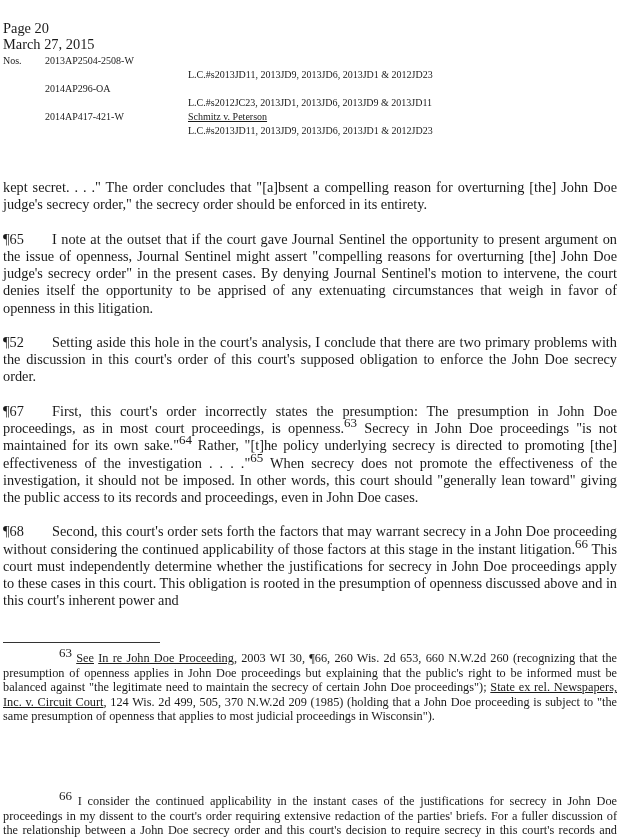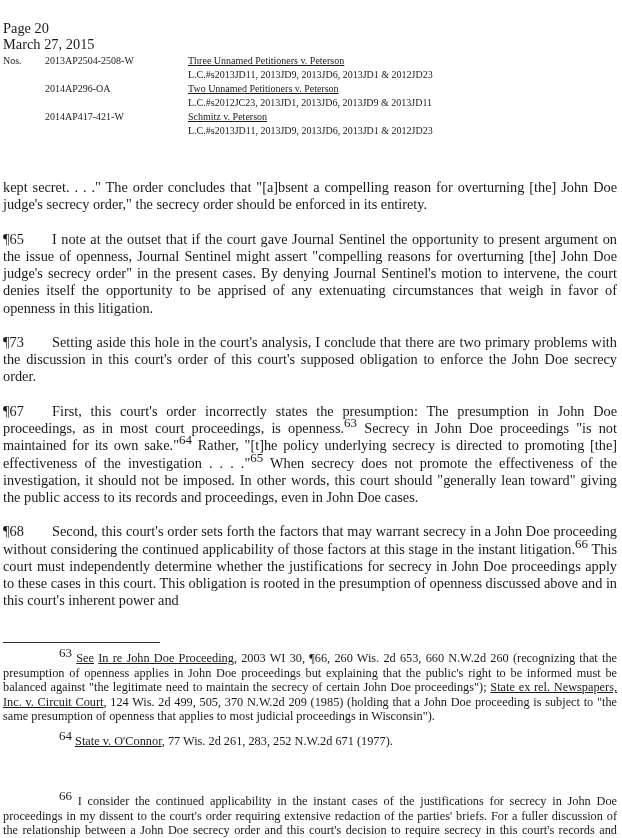--- a/index.html
+++ b/index.html
@@ -23,47 +23,42 @@
 <body>
 
 <div class="page">
 
   <div class="hdr" style="top:5px;">Page 20</div>
   <div class="hdr" style="top:21px;">March 27, 2015</div>
 
   <div class="hdr-row" style="left:3px; top:38px;">Nos.</div>
 
   <div class="hdr-row" style="left:45px; top:38px;text-align:center;">2013AP2504-2508-W</div>
-  <div class="hdr-row u" style="left:188px; top:38px;">Three Unnamed Petitioners v. Peterson</div>
   <div class="hdr-row" style="left:188px; top:52px;">L.C.#s2013JD11, 2013JD9, 2013JD6, 2013JD1 &amp; 2012JD23</div>
 
   <div class="hdr-row" style="left:45px; top:66px;">2014AP296-OA</div>
-  <div class="hdr-row u" style="left:188px; top:66px;">Two Unnamed Petitioners v. Peterson</div>
   <div class="hdr-row" style="left:188px; top:80px;text-align:center;">L.C.#s2012JC23, 2013JD1, 2013JD6, 2013JD9 &amp; 2013JD11</div>
 
   <div class="hdr-row" style="left:45px; top:94px;">2014AP417-421-W</div>
   <div class="hdr-row u" style="left:188px; top:94px;text-align:right;">Schmitz v. Peterson</div>
   <div class="hdr-row" style="left:188px; top:108px;">L.C.#s2013JD11, 2013JD9, 2013JD6, 2013JD1 &amp; 2012JD23</div>
 
   <div class="body-text" style="top:163px;">
     <p>kept secret. . . ."  The order concludes that "[a]bsent a compelling reason for overturning [the] John Doe judge's secrecy order," the secrecy order should be enforced in its entirety.</p>
     <p><span class="pnum">¶65</span><span>I note at the outset that if the court gave Journal Sentinel the opportunity to present argument on the issue of openness, Journal Sentinel might assert "compelling reasons for overturning [the] John Doe judge's secrecy order" in the present cases.  By denying Journal Sentinel's motion to intervene, the court denies itself the opportunity to be apprised of any extenuating circumstances that weigh in favor of openness in this litigation.</span></p>
-    <p><span class="pnum">¶73</span><span>Setting aside this hole in the court's analysis, I conclude that there are two primary problems with the discussion in this court's order of this court's supposed obligation to enforce the John Doe secrecy order.</span></p>
+    <p><span class="pnum">¶52</span><span>Setting aside this hole in the court's analysis, I conclude that there are two primary problems with the discussion in this court's order of this court's supposed obligation to enforce the John Doe secrecy order.</span></p>
     <p><span class="pnum">¶67</span><span>First, this court's order incorrectly states the presumption: The presumption in John Doe proceedings, as in most court proceedings, is openness.</span><sup>63</sup><span>  Secrecy in John Doe proceedings "is not maintained for its own sake."</span><sup>64</sup><span>  Rather, "[t]he policy underlying secrecy is directed to promoting [the] effectiveness of the investigation . . . ."</span><sup>65</sup><span>  When secrecy does not promote the effectiveness of the investigation, it should not be imposed.  In other words, this court should "generally lean toward" giving the public access to its records and proceedings, even in John Doe cases.</span></p>
     <p><span class="pnum">¶68</span><span>Second, this court's order sets forth the factors that may warrant secrecy in a John Doe proceeding without considering the continued applicability of those factors at this stage in the instant litigation.</span><sup>66</sup><span>  This court must independently determine whether the justifications for secrecy in John Doe proceedings apply to these cases in this court.  This obligation is rooted in the presumption of openness discussed above and in this court's inherent power and</span></p>
   </div>
 
   <div class="rule"></div>
 
   <div class="fn" style="top:635px;">
     <p class="ind"><sup>63</sup> <span class="u">See</span> <span class="u">In re John Doe Proceeding</span><span>, 2003 WI 30, ¶66, 260 Wis. 2d 653, 660 N.W.2d 260 (recognizing that the presumption of openness applies in John Doe proceedings but explaining that the public's right to be informed must be balanced against "the legitimate need to maintain the secrecy of certain John Doe proceedings"); </span><span class="u">State ex rel. Newspapers, Inc. v. Circuit Court</span><span>, 124 Wis. 2d 499, 505, 370 N.W.2d 209 (1985) (holding that a John Doe proceeding is subject to "the same presumption of openness that applies to most judicial proceedings in Wisconsin").</span></p>
   </div>
 
-  <div class="fn" style="top:718px;">
-    <p class="ind"><sup>64</sup> <span class="u">State v. O'Connor</span><span>, 77 Wis. 2d 261, 283, 252 N.W.2d 671 (1977).</span></p>
-  </div>
 
 
   <div class="fn" style="top:778px;">
     <p class="ind"><sup>66</sup><span> I consider the continued applicability in the instant cases of the justifications for secrecy in John Doe proceedings in my dissent to the court's order requiring extensive redaction of the parties' briefs.  For a fuller discussion of the relationship between a John Doe secrecy order and this court's decision to require secrecy in this court's records and proceedings, these dissents should be read together.</span></p>
   </div>
 
 </div>
 
 </body></html>

